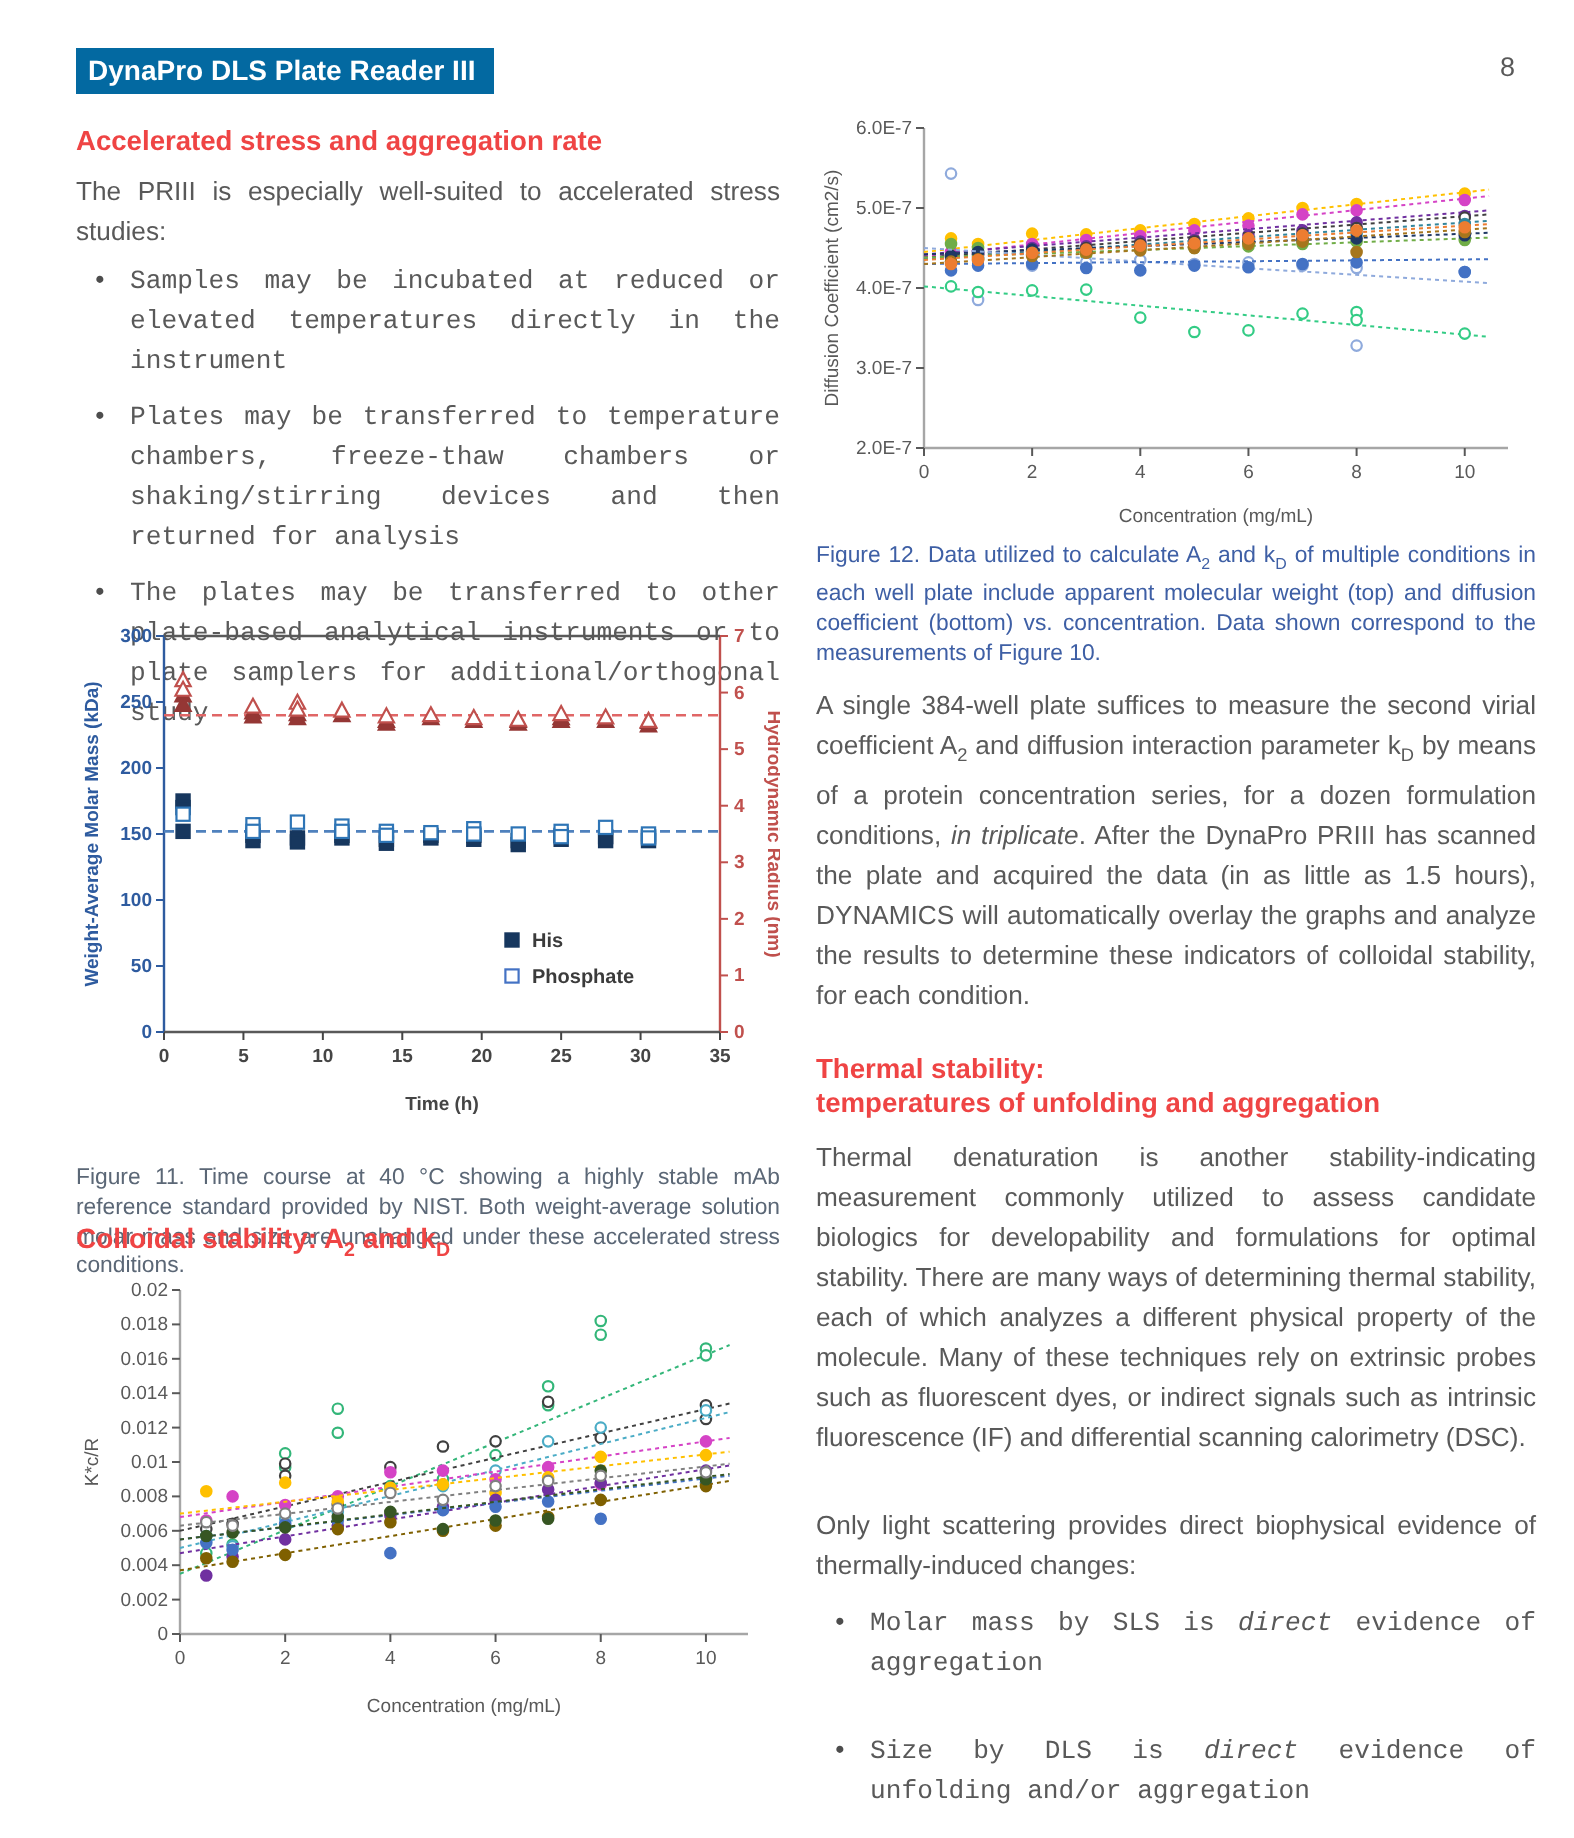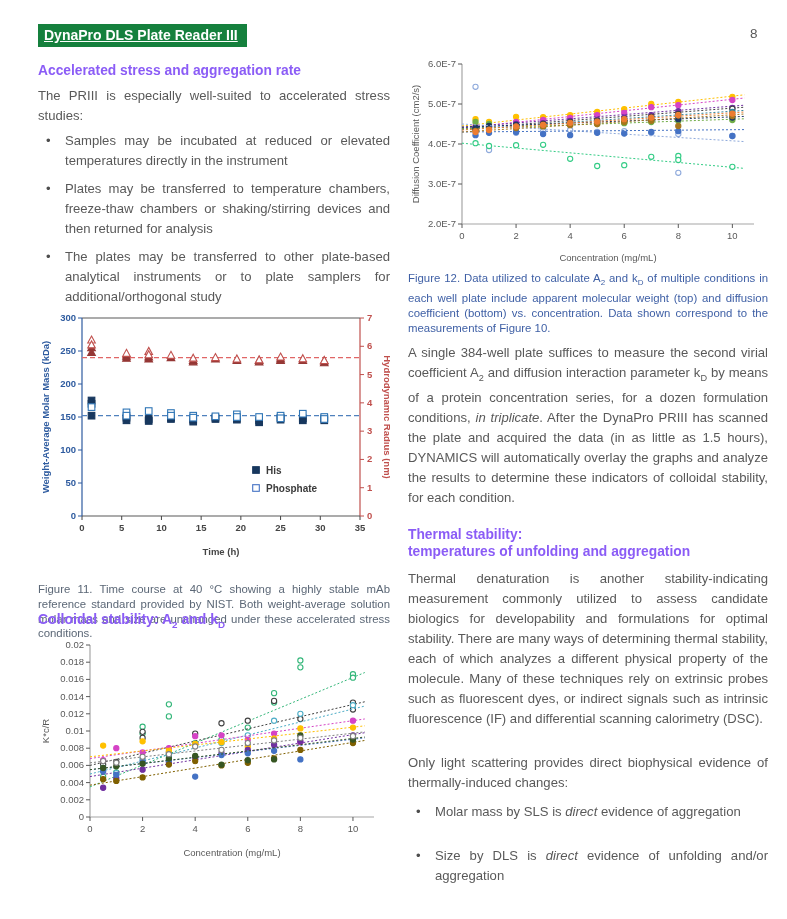--- a/index.html
+++ b/index.html
@@ -1,31 +1,31 @@
 <!DOCTYPE html>
 <html><head>
 <meta charset="utf-8">
 <style>
   html,body{margin:0;padding:0;background:#ffffff;}
   .page{position:relative;width:787px;height:919px;background:#fff;overflow:hidden;
         font-family:"Liberation Sans",sans-serif;color:#595959;}
-  .header-bar{position:absolute;left:38px;top:24px;width:209px;height:23px;background:#15803d;
-        color:#fff;font-weight:bold;font-size:14px;line-height:23px;padding-left:6px;box-sizing:border-box;text-decoration:underline;}
+  .header-bar{position:absolute;left:38px;top:24px;width:209px;height:23px;background:#0369a1;
+        color:#fff;font-weight:bold;font-size:14px;line-height:23px;padding-left:6px;box-sizing:border-box;}
   .page-num{position:absolute;top:26px;left:750px;font-size:13.5px;color:#595959;}
   .col{position:absolute;top:0;}
   .col-left{left:38px;width:352px;height:919px;}
   .col-right{left:408px;width:360px;height:919px;}
   .blk{position:absolute;left:0;width:100%;}
-  h2{color:#8b5cf6;font-size:13.8px;font-weight:bold;margin:0;line-height:17px;}
+  h2{color:#ef4444;font-size:13.8px;font-weight:bold;margin:0;line-height:17px;}
   .h-colloidal{font-size:14px;}
   p{font-size:13.1px;line-height:20px;text-align:justify;margin:0;color:#595959;}
   .caption{font-size:11.4px;line-height:14.8px;text-align:justify;}
   .cap-gray{color:#5B6776;}
   .cap-blue{color:#3E5FA5;}
-  ul{list-style:none;margin:0;padding:0;}
+  ul{list-style:none;margin:0;padding:0;font-family:Liberation Mono, monospace;}
   li{position:relative;padding-left:27px;font-size:13.1px;line-height:20px;text-align:justify;color:#595959;}
   li::before{content:"\2022";position:absolute;left:8px;color:#4d4d4d;}
   .ul-left li + li{margin-top:8px;}
   .ul-right li + li{margin-top:24px;}
   sub{font-size:70%;}
   .chart{position:absolute;left:0;}
   .chart svg{display:block;}
   .chart text{font-family:"Liberation Sans",sans-serif;}
 </style>
 </head>

